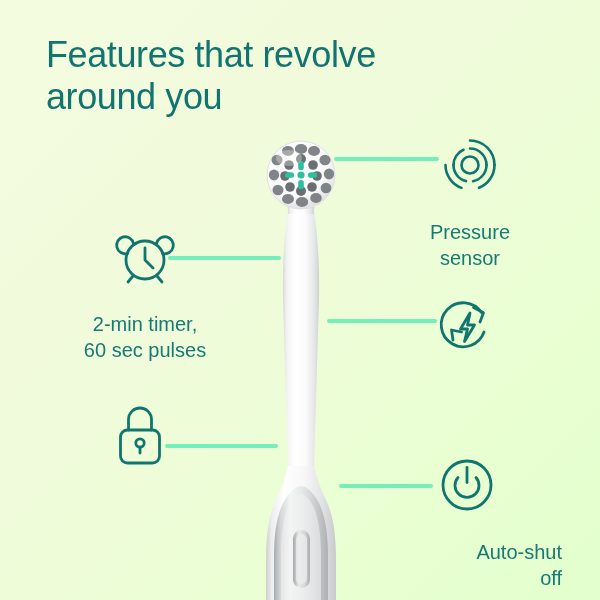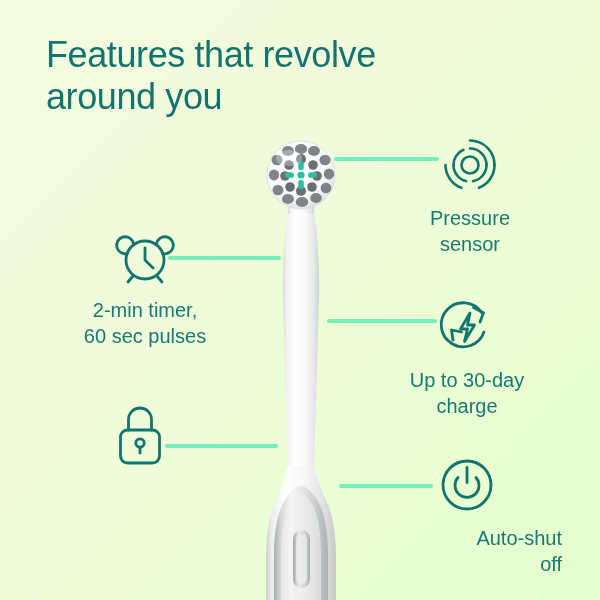--- a/index.html
+++ b/index.html
@@ -63,21 +63,21 @@
     height: 74px;
     display: flex;
     align-items: center;
     justify-content: center;
   }
   .feature .f-label {
     color: #177a74;
     font-size: 20px;
     line-height: 1.28;
     white-space: pre-line;
-    margin-top: 4px;
+    margin-top: 18px;
   }
 
   #feature-pressure { left: 375px; top: 128px; }
   #feature-timer    { left:  50px; top: 220px; }
   #feature-charge   { left: 372px; top: 290px; }
   #feature-lock     { left:  45px; top: 400px; }
   #feature-power    { left: 372px; top: 448px; text-align: right; }
 
   svg { display: block; }
 </style>
@@ -228,22 +228,20 @@
 
   <div class="feature" id="feature-charge">
     <div class="icon-wrap">
       <svg width="62" height="62" viewBox="0 0 62 62" fill="none" stroke="#11756f" stroke-width="2.8" stroke-linecap="round" stroke-linejoin="round">
         <path d="M45.5 16.5 A22 22 0 1 0 48 36"></path>
         <path d="M37.5 11.5 L47.5 16.8 L44 26"></path>
         <path d="M17 44 L15.5 34 L25.5 36"></path>
         <path d="M34 17 L24.5 33 L31.5 33 L28.5 45.5 L38.5 29 L31.5 29 Z"></path>
       </svg>
     </div>
-    <div class="f-label">Up to 30-day
-charge</div>
   </div>
 
   <div class="feature" id="feature-lock">
     <div class="icon-wrap">
       <svg width="58" height="66" viewBox="0 0 58 66" fill="none" stroke="#11756f" stroke-width="2.8" stroke-linecap="round" stroke-linejoin="round">
         <path d="M17.5 26 L17.5 15.5 A11.5 11.5 0 0 1 40.5 15.5 L40.5 26"></path>
         <rect x="9.5" y="26" width="39" height="33" rx="7"></rect>
         <circle cx="29" cy="39" r="4.2"></circle>
         <path d="M29 43.2 L29 49"></path>
       </svg>

